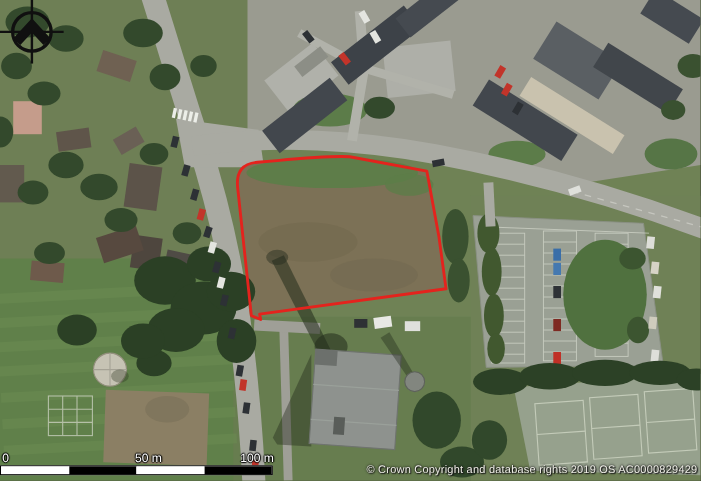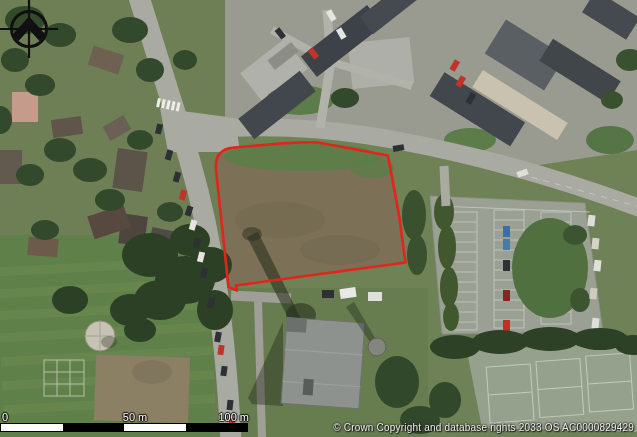--- a/index.html
+++ b/index.html
@@ -267,21 +267,21 @@
       <span class="lab100">100 m</span>
     </div>
     <div class="bar">
       <div class="seg w"></div>
       <div class="seg b"></div>
       <div class="seg w"></div>
       <div class="seg b"></div>
     </div>
   </div>
 
-  <div class="attribution">© Crown Copyright and database rights 2033 OS AC0000829429</div>
+  <div class="attribution">© Crown Copyright and database rights 2019 OS AC0000829429</div>
 
   <svg class="compass" viewBox="0 0 58 58">
     <path d="M29,0 V58 M0,29 H58" stroke="#101010" stroke-width="2.2" fill="none"></path>
     <circle cx="29" cy="29" r="17.5" stroke="#101010" stroke-width="3" fill="none"></circle>
     <path d="M12,35 L29,16.5 L46,35 L39.5,41 L29,29.5 L18.5,41 Z" fill="#101010"></path>
   </svg>
 
 </div>
 
 </body></html>

